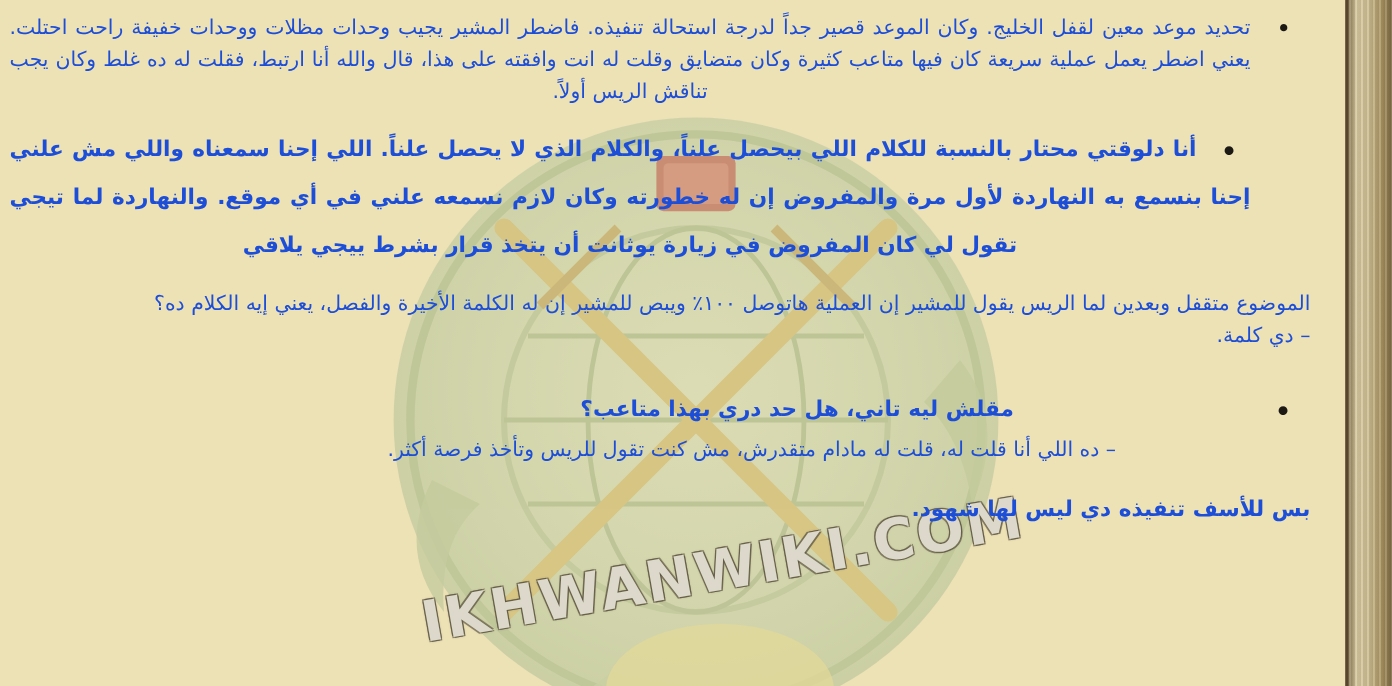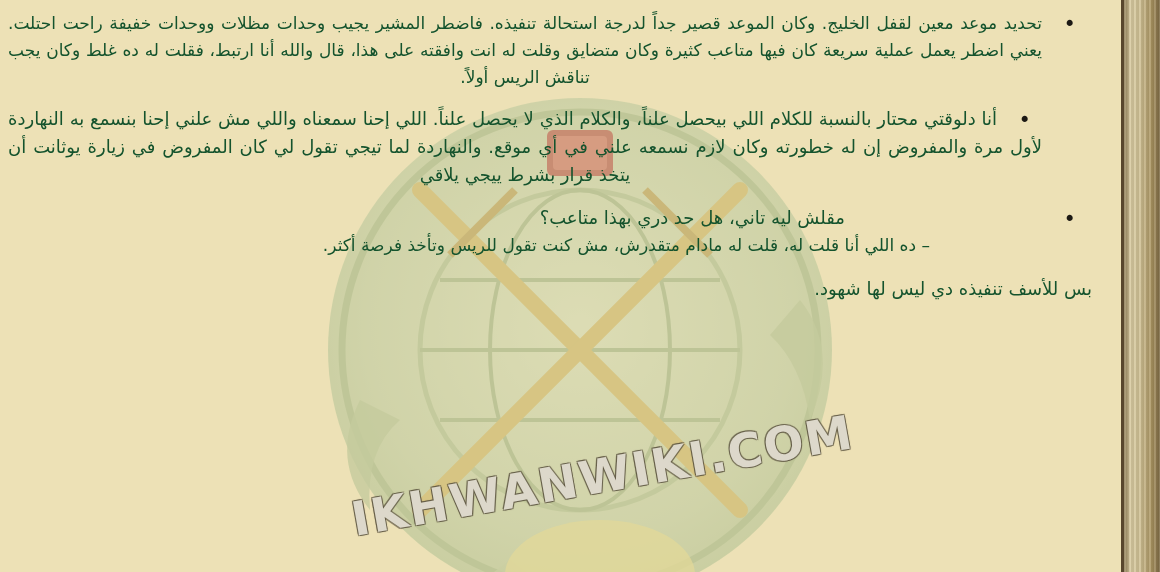--- a/index.html
+++ b/index.html
@@ -19,26 +19,26 @@
 
   
   .wm-text{position:absolute;left:348px;top:448px;transform:rotate(-10deg);
     font-size:47px;font-weight:bold;letter-spacing:2px;
     color:rgba(248,244,232,.82);
     text-shadow:0 0 2px rgba(100,92,72,.9),1px 1px 0 rgba(90,82,62,.7),-1px -1px 0 rgba(90,82,62,.7),
                 1px -1px 0 rgba(90,82,62,.6),-1px 1px 0 rgba(90,82,62,.6);
     pointer-events:none;}
 
   .content{position:absolute;top:10px;right:68px;left:8px;direction:rtl;
-    color:#14532d;font-size:17px;line-height:27px;}
+    color:#1d4ed8;font-size:17px;line-height:27px;}
   .block{position:relative;}
   .bullet{padding-right:50px;}
   .bullet::before{content:"\2022";position:absolute;right:16px;top:1px;font-size:21px;color:#1c1914;}
   .just{text-align:justify;text-align-last:center;}
-  .bold{font-weight:normal;font-size:18px;line-height:28px;}
+  .bold{font-weight:bold;font-size:18px;line-height:40px;}
   .alignr{text-align:right;}
   .hdr-indent{padding-right:247px;}
   .ind2{text-indent:45px;}
   .reply{text-align:right;}
   .reply-mid{padding-right:162px;}
   .reply-deep{padding-right:452px;}
   .mb14{margin-bottom:14px;} .mb15{margin-bottom:15px;} .mb28{margin-bottom:28px;}
   .mb18{margin-bottom:18px;} .mb16{margin-bottom:16px;text-align:right;} .mb6{margin-bottom:6px;}
 </style>
 </head>
@@ -81,20 +81,24 @@
   </svg>
 
   <div class="wm-text">IKHWANWIKI.COM</div>
 
   <div class="content">
 
     <div class="block bullet just mb14">تحديد موعد معين لقفل الخليج. وكان الموعد قصير جداً لدرجة استحالة تنفيذه. فاضطر المشير يجيب وحدات مظلات ووحدات خفيفة راحت احتلت. يعني اضطر يعمل عملية سريعة كان فيها متاعب كثيرة وكان متضايق وقلت له انت وافقته على هذا، قال والله أنا ارتبط، فقلت له ده غلط وكان يجب تناقش الريس أولاً.</div>
 
     <div class="block bullet just bold ind2 mb15">أنا دلوقتي محتار بالنسبة للكلام اللي بيحصل علناً، والكلام الذي لا يحصل علناً. اللي إحنا سمعناه واللي مش علني إحنا بنسمع به النهاردة لأول مرة والمفروض إن له خطورته وكان لازم نسمعه علني في أي موقع. والنهاردة لما تيجي تقول لي كان المفروض في زيارة يوثانت أن يتخذ قرار بشرط ييجي يلاقي</div>
 
+    <div class="block">
+      <div class="alignr">الموضوع متقفل وبعدين لما الريس يقول للمشير إن العملية هاتوصل ١٠٠٪ ويبص للمشير إن له الكلمة الأخيرة والفصل، يعني إيه الكلام ده؟</div>
+      <div class="reply mb28">– دي كلمة.</div>
+    </div>
 
 
     <div class="block">
       <div class="bullet bold alignr hdr-indent">مقلش ليه تاني، هل حد دري بهذا متاعب؟</div>
       <div class="reply reply-mid mb16">– ده اللي أنا قلت له، قلت له مادام متقدرش، مش كنت تقول للريس وتأخذ فرصة أكثر.</div>
     </div>
 
 
     <div class="block">
       <div class="bold alignr">بس للأسف تنفيذه دي ليس لها شهود.</div>

